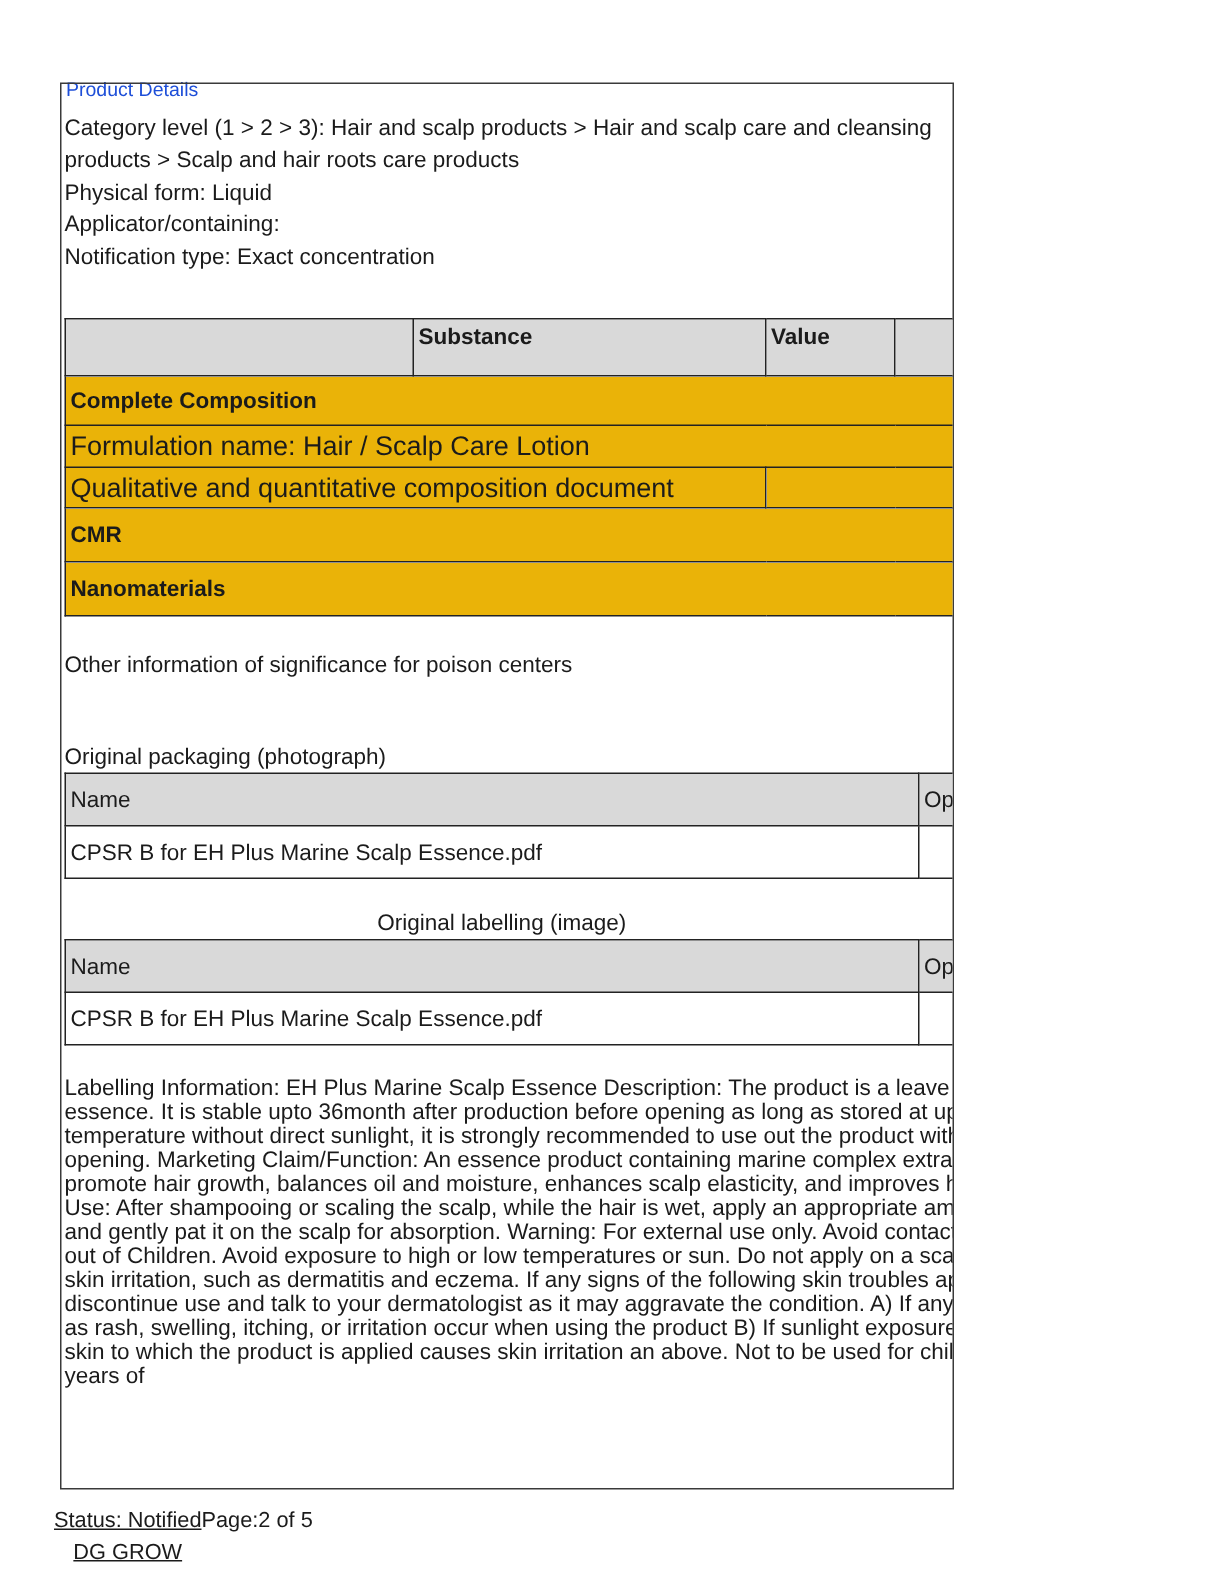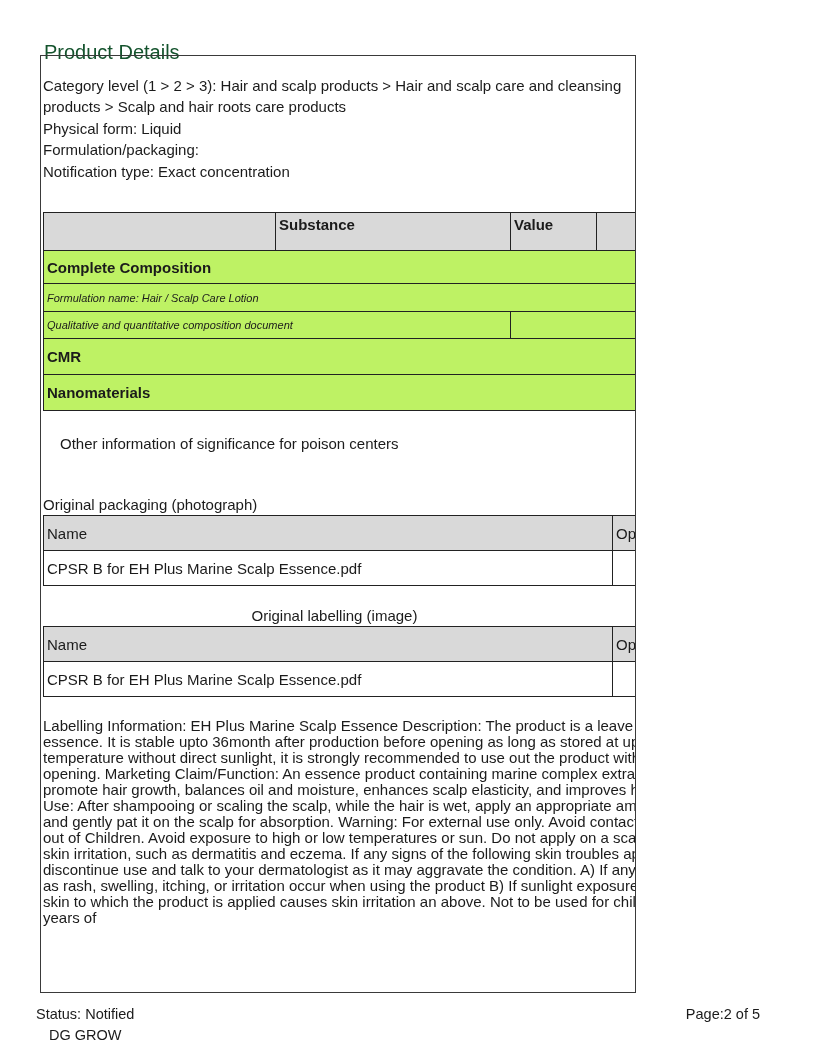--- a/index.html
+++ b/index.html
@@ -9,23 +9,23 @@
     width: 816px;
     height: 1056px;
     background: #ffffff;
     font-family: "Liberation Sans", sans-serif;
     color: #1b1b1b;
     overflow: hidden;
   }
   .fieldset-label {
     position: absolute;
     left: 44px;
-    top: 41px;
-    font-size: 20px;
-    color: #14532d;
+    top: 52px;
+    font-size: 13px;
+    color: #1d4ed8;
   }
   .box {
     position: absolute;
     left: 40px;
     top: 55px;
     width: 596px;
     height: 938px;
     border: 1.5px solid #3a3a3a;
     padding: 19px 9px 0 2px;
     overflow: hidden;
@@ -49,29 +49,29 @@
     white-space: nowrap;
   }
   .comp-table { margin-top: 30px; }
   .comp-table tr.head td {
     background: #d9d9d9;
     font-weight: bold;
     vertical-align: top;
     padding-top: 3px;
     height: 38px;
   }
-  .row-yellow td { background: #bef264; }
+  .row-yellow td { background: #eab308; }
   .row-section td { font-weight: bold; }
-  .row-small td { font-size: 11px; font-style: italic; }
+  .row-small td { font-size: 18px; }
   .h33 { height: 33px; }
   .h28 { height: 28px; }
   .h27 { height: 27px; margin-top: 21px; }
   .h36 { height: 36px; margin-top: 32px; }
   .other-info {
-    margin: 22px 17px 0;
+    margin: 22px 0 0;
     font-size: 15px;
     line-height: 21px;
   }
   .tbl-label {
     margin: 40px 0 0;
     font-size: 15px;
     line-height: 21px;
   }
   .tbl-label.second { margin-top: 19px; text-align: center; }
   .file-table tr { height: 35px; }
@@ -87,37 +87,37 @@
     left: 0;
     top: 1004px;
     width: 816px;
     display: flex;
     align-items: flex-start;
     padding: 0 56px 0 36px;
     font-size: 14.5px;
     line-height: 21px;
   }
   .footer .f-left { flex: 1; text-align: left; }
-  .footer .f-center { text-align: center; }
+  .footer .f-center { text-align: center; text-decoration: underline; }
   .footer .f-center div { text-align: center; }
-  .footer .f-right { flex: 1; text-align: right; }
+  .footer .f-right { flex: 1; }
 </style>
 </head>
 <body>
 
 <div class="page">
 
   <div class="fieldset-label">Product Details</div>
 
   <div class="box">
 
     <div class="info">
       <p>Category level (1 &gt; 2 &gt; 3): Hair and scalp products &gt; Hair and scalp care and cleansing products &gt; Scalp and hair roots care products</p>
       <p>Physical form: Liquid</p>
-      <p>Formulation/packaging:</p>
+      <p>Applicator/containing:</p>
       <p>Notification type: Exact concentration</p>
     </div>
 
     <table class="comp-table">
       <colgroup>
         <col style="width:232px">
         <col style="width:235px">
         <col style="width:86px">
         <col style="width:157px">
       </colgroup>

